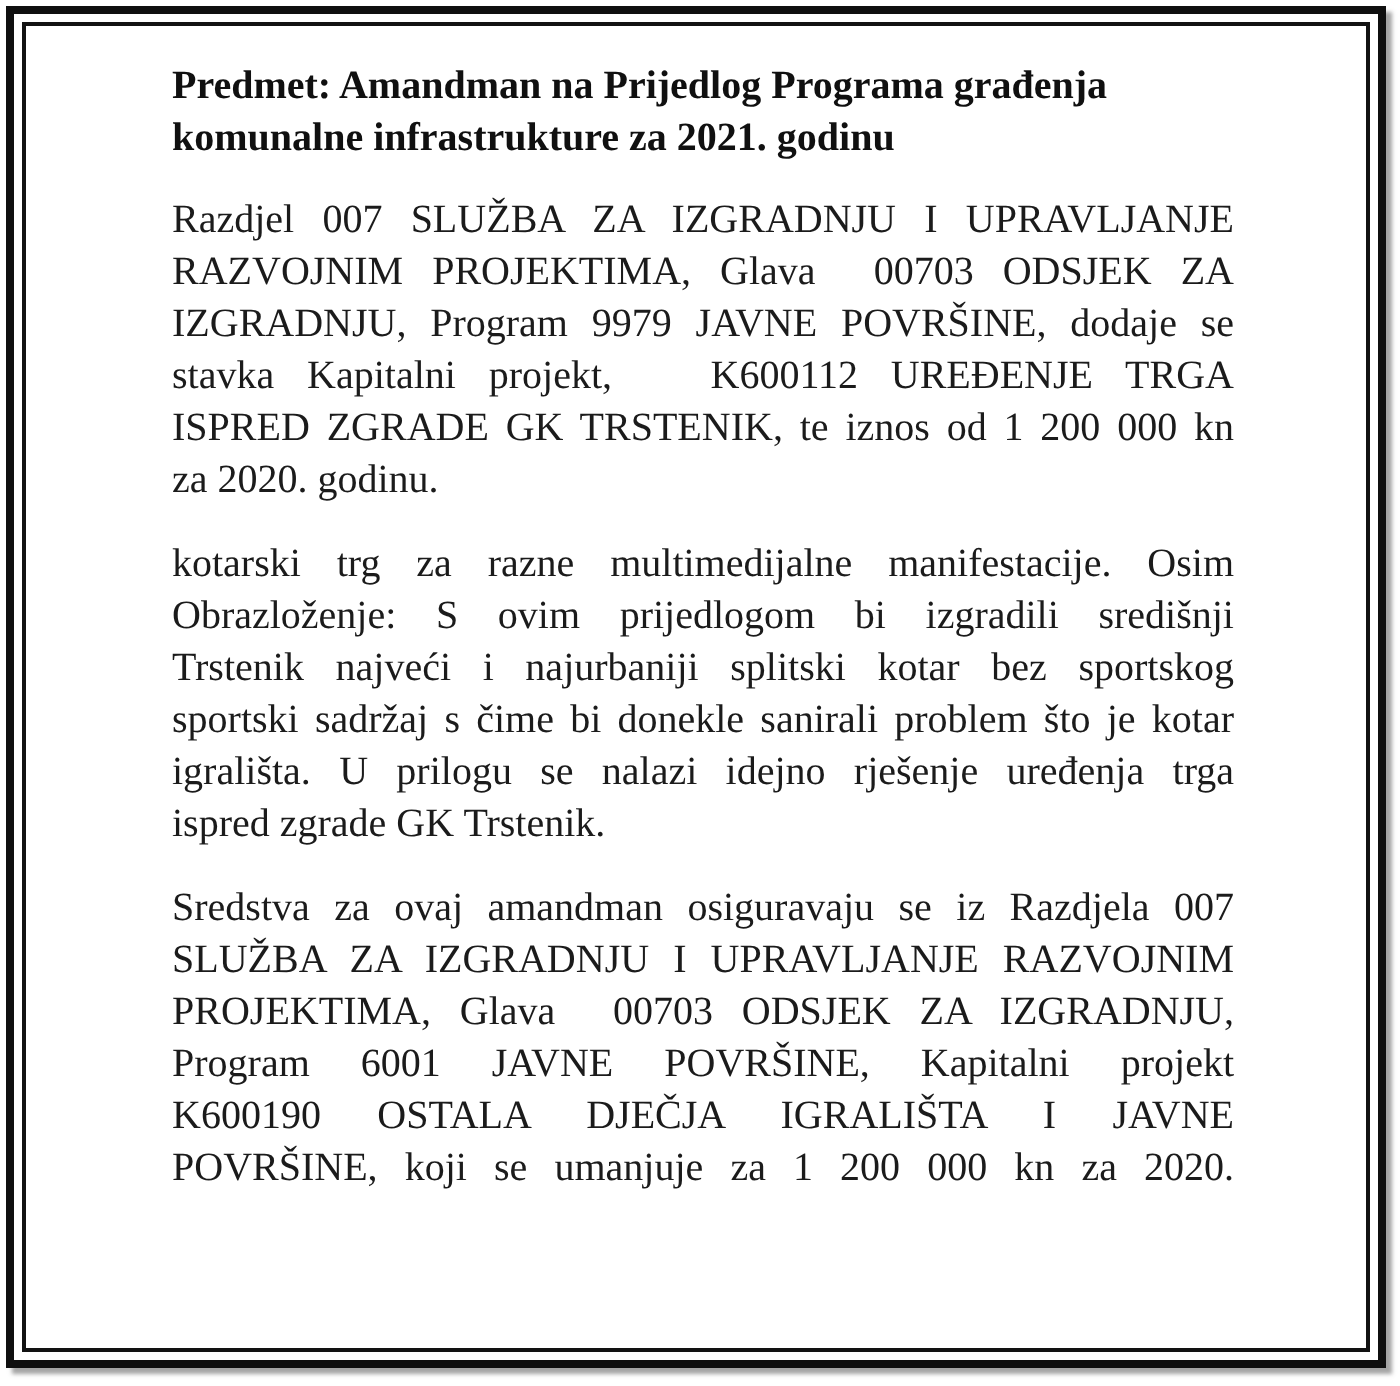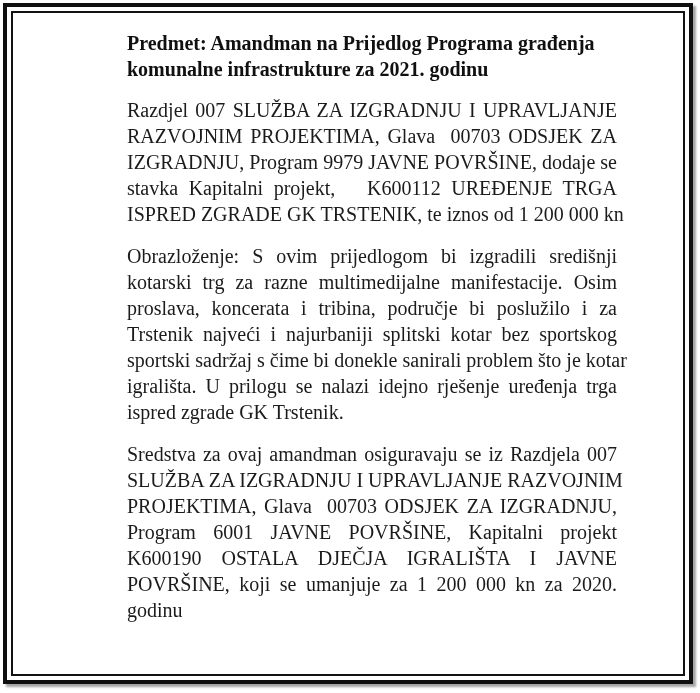--- a/index.html
+++ b/index.html
@@ -20,21 +20,21 @@
     box-sizing: border-box;
     border: 4px solid #0f0f0f;
     padding: 4px;
     background: #ffffff;
     box-shadow: 3px 3px 2px rgba(90, 90, 90, 0.55);
   }
   .inner {
     height: 100%;
     box-sizing: border-box;
     border: 2px solid #121212;
-    padding: 17px 66px 0 114px;
+    padding: 17px 66px 0 73px;
     overflow: hidden;
   }
   .content {
     color: #1b1b1b;
     font-size: 20px;
     line-height: 26px;
   }
   .doc-title {
     font-weight: bold;
     margin-bottom: 15px;
@@ -67,38 +67,37 @@
           <div class="tline">Predmet: Amandman na Prijedlog Programa građenja</div>
           <div class="tline">komunalne infrastrukture za 2021. godinu</div>
         </div>
 
         <div class="para">
           <div class="jline">Razdjel 007 SLUŽBA ZA IZGRADNJU I UPRAVLJANJE</div>
           <div class="jline">RAZVOJNIM PROJEKTIMA, Glava &nbsp;00703 ODSJEK ZA</div>
           <div class="jline">IZGRADNJU, Program 9979 JAVNE POVRŠINE, dodaje se</div>
           <div class="jline">stavka Kapitalni projekt, &nbsp; K600112 UREĐENJE TRGA</div>
           <div class="jline">ISPRED ZGRADE GK TRSTENIK, te iznos od 1 200 000 kn</div>
+          <div class="jline last">za 2020. godinu.</div>
         </div>
 
         <div class="para">
+          <div class="jline">kotarski trg za razne multimedijalne manifestacije. Osim</div>
           <div class="jline">Obrazloženje: S ovim prijedlogom bi izgradili središnji</div>
-          <div class="jline">kotarski trg za razne multimedijalne manifestacije. Osim</div>
-          <div class="jline">proslava, koncerata i tribina, područje bi poslužilo i za</div>
           <div class="jline">Trstenik najveći i najurbaniji splitski kotar bez sportskog</div>
           <div class="jline">sportski sadržaj s čime bi donekle sanirali problem što je kotar</div>
           <div class="jline">igrališta. U prilogu se nalazi idejno rješenje uređenja trga</div>
           <div class="jline last">ispred zgrade GK Trstenik.</div>
         </div>
 
         <div class="para">
           <div class="jline">Sredstva za ovaj amandman osiguravaju se iz Razdjela 007</div>
           <div class="jline">SLUŽBA ZA IZGRADNJU I UPRAVLJANJE RAZVOJNIM</div>
           <div class="jline">PROJEKTIMA, Glava &nbsp;00703 ODSJEK ZA IZGRADNJU,</div>
           <div class="jline">Program 6001 JAVNE POVRŠINE, Kapitalni projekt</div>
           <div class="jline">K600190 OSTALA DJEČJA IGRALIŠTA I JAVNE</div>
           <div class="jline">POVRŠINE, koji se umanjuje za 1 200 000 kn za 2020.</div>
-          <div class="jline last">godinu</div>
         </div>
 
       </div>
     </div>
   </div>
 </div>
 
 </body></html>

